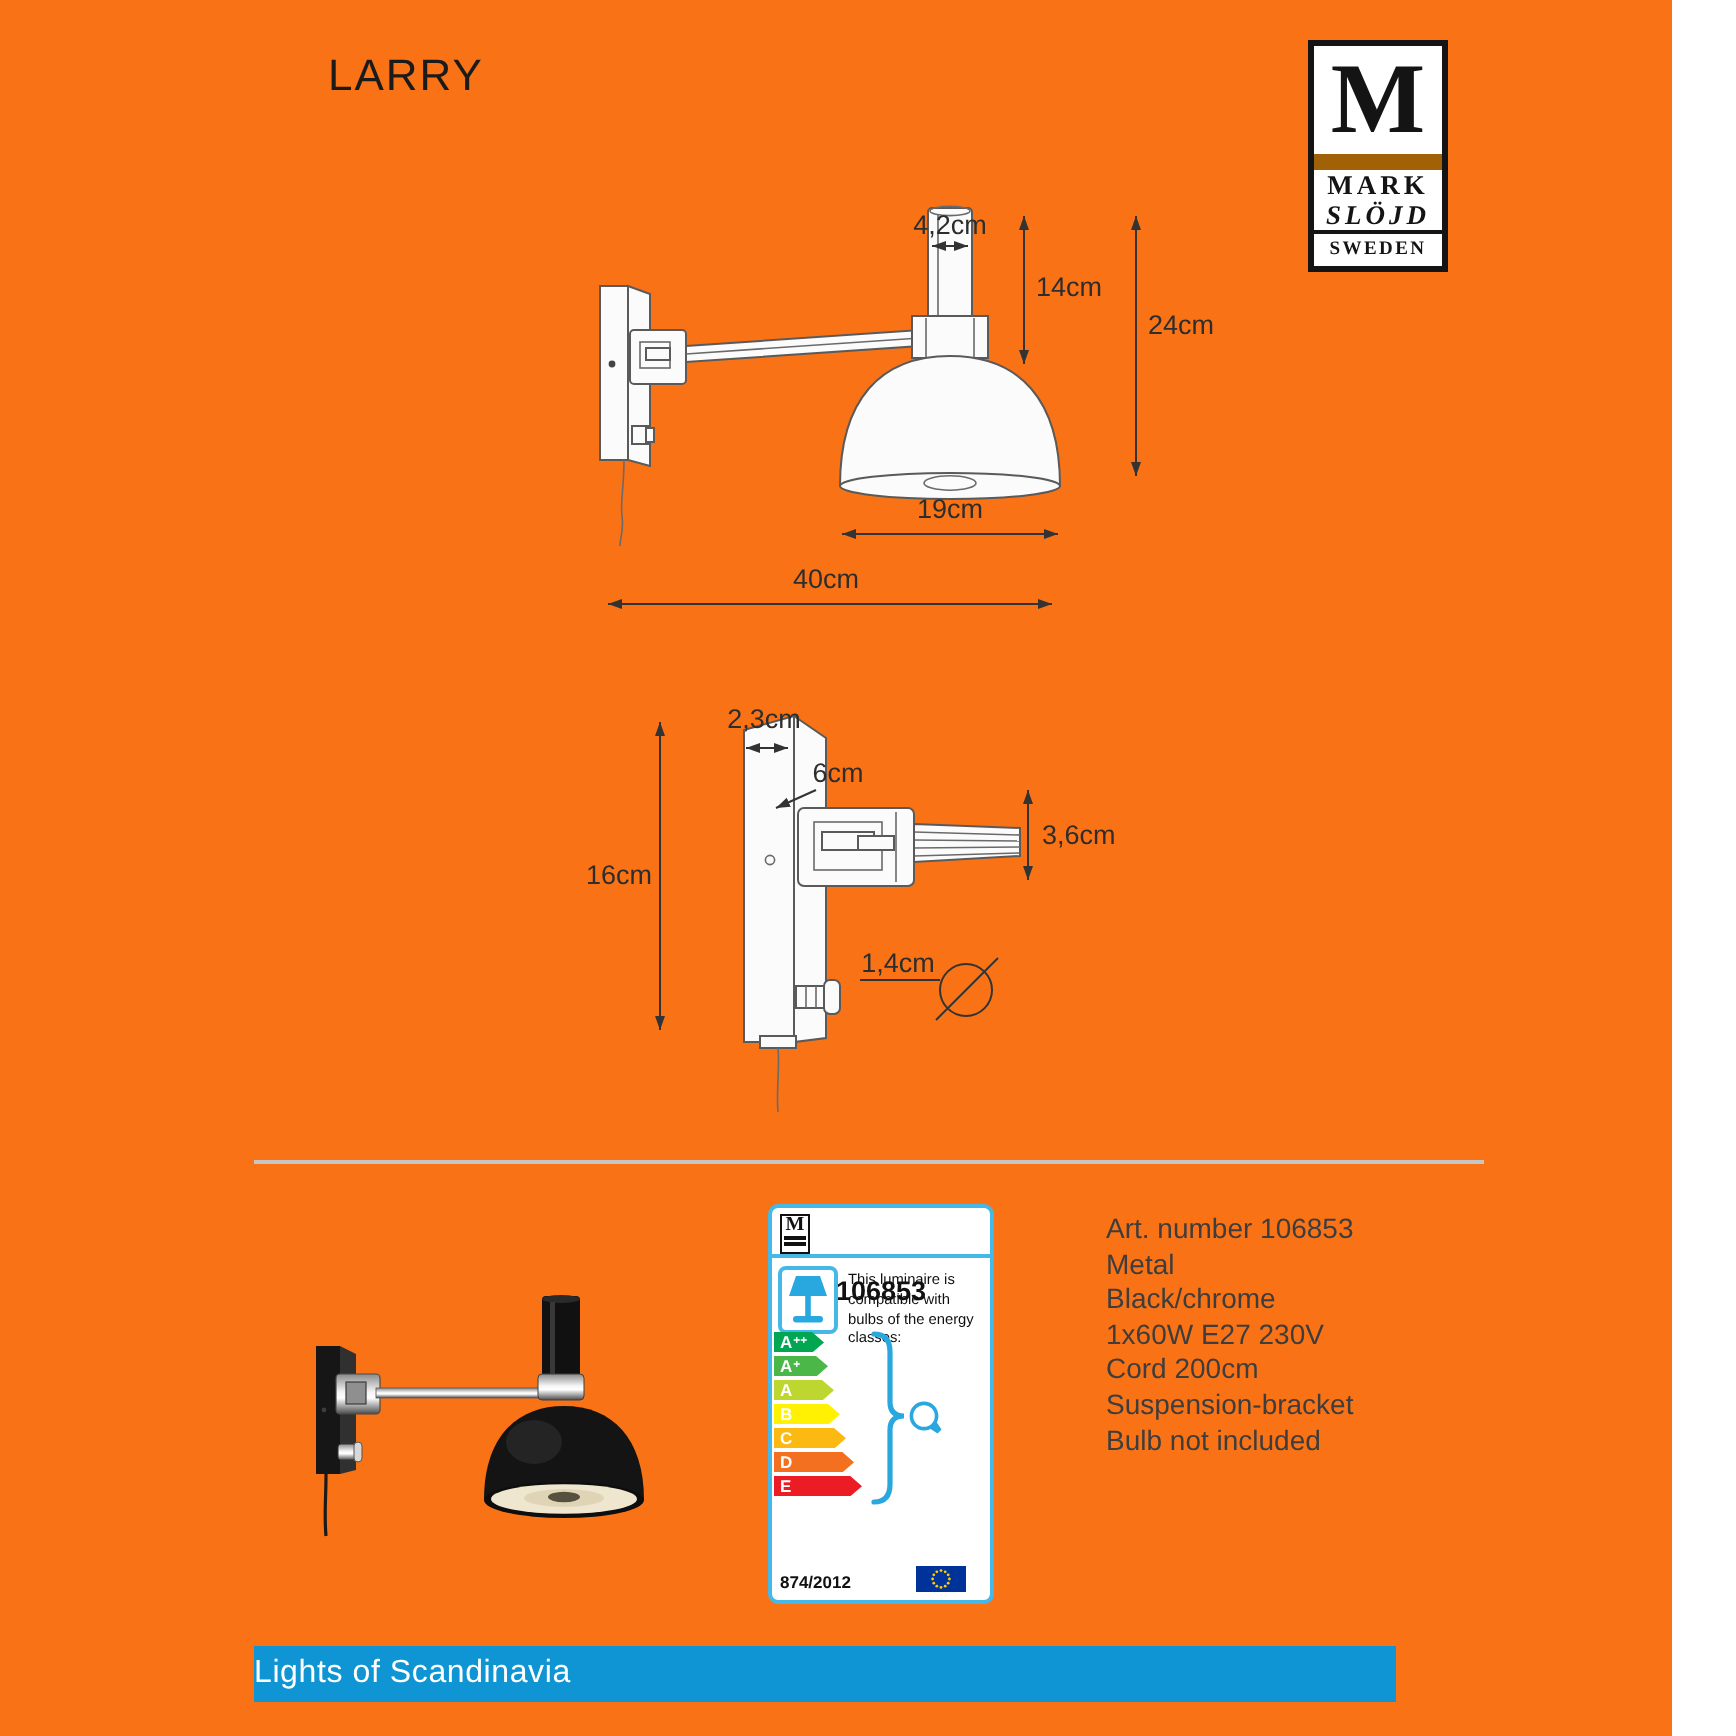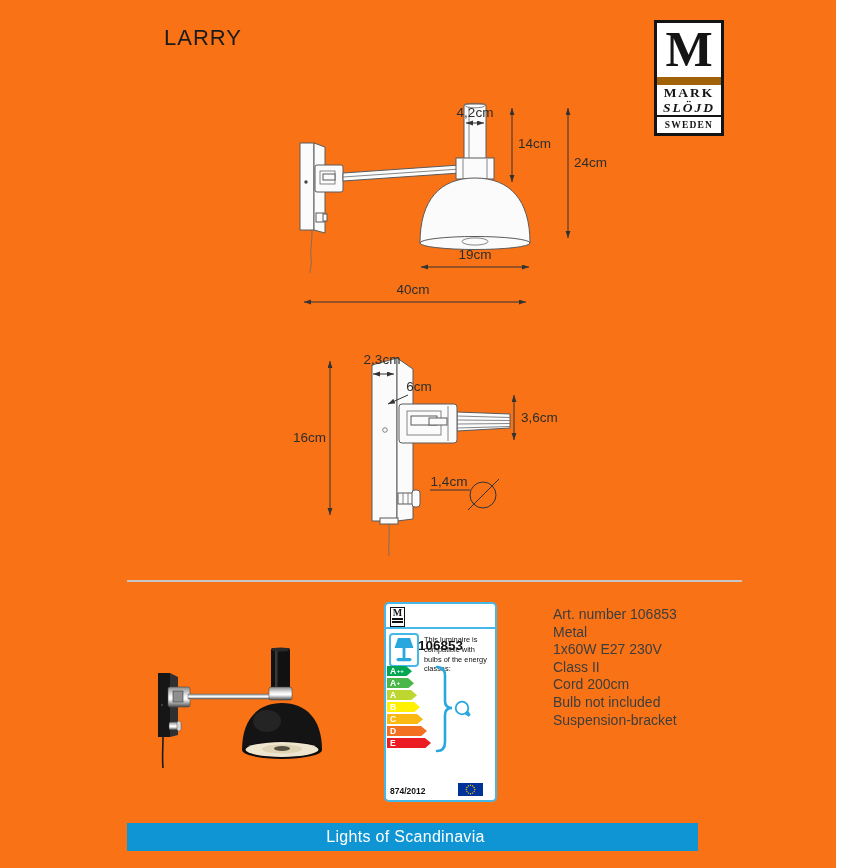--- a/index.html
+++ b/index.html
@@ -37,21 +37,21 @@
          color:#fff;font-weight:bold;font-size:8.5px;line-height:10px;
          clip-path:polygon(0 0,calc(100% - 6px) 0,100% 50%,calc(100% - 6px) 100%,0 100%);}
   .arrow sup{font-size:6px;line-height:6px;margin-left:.5px;}
   .brace-svg{position:absolute;left:42px;top:59px;}
   .elabel .reg{position:absolute;left:4px;bottom:4px;font-size:8.5px;font-weight:bold;color:#111;margin-top:16px;}
   .elabel .flag{position:absolute;right:12px;bottom:4px;}
   
   .details{position:absolute;left:533px;top:606px;width:230px;font-size:14px;line-height:17.6px;color:#3d3d3d;margin-left:20px;}
   
   .footer{position:absolute;left:127px;top:823px;width:571px;height:28px;line-height:28px;
-          color:#fff;font-size:16px;text-align:center;padding-right:14px;box-sizing:border-box;letter-spacing:.3px;}
+          color:#fff;font-size:16px;text-align:left;padding-right:14px;box-sizing:border-box;letter-spacing:.3px;}
 </style>
 </head>
 <body>
 
 <div class="page">
 
   <div class="title">LARRY</div>
 
   <div class="logo">
     <div class="logo-m">M</div>
@@ -273,22 +273,22 @@
         <circle cx="12.5" cy="10.7" r=".7"></circle>
           <circle cx="14.6" cy="10.1" r=".7"></circle>
           <circle cx="16.1" cy="8.6" r=".7"></circle>
       </g>
     </svg>
   </div>
 
   <div class="details">
     <div>Art. number 106853</div>
     <div>Metal</div>
+    <div>Black/chrome</div>
     <div>1x60W E27 230V</div>
-    <div>Class II</div>
     <div>Cord 200cm</div>
+    <div>Suspension-bracket</div>
     <div>Bulb not included</div>
-    <div>Suspension-bracket</div>
   </div>
 
   <div class="footer" style="background: rgb(15, 149, 211);">Lights of Scandinavia</div>
 
 </div>
 
 </body></html>

